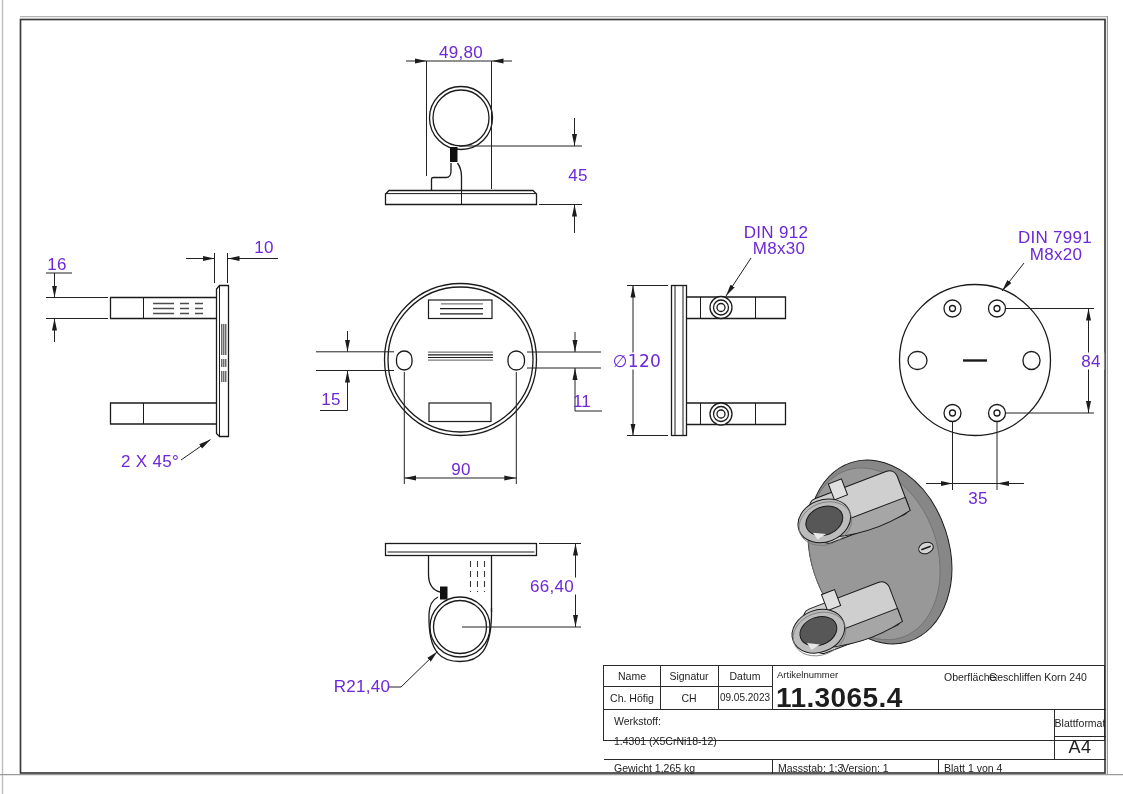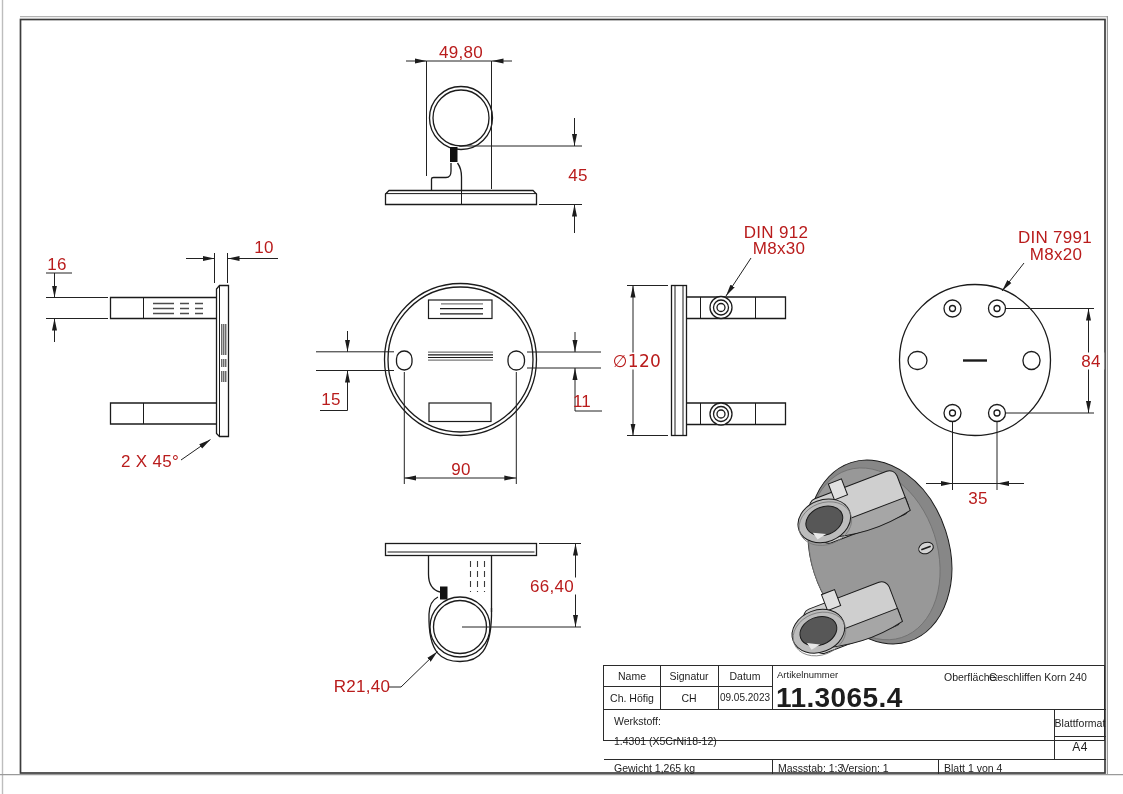--- a/index.html
+++ b/index.html
@@ -1,30 +1,30 @@
 <!DOCTYPE html>
 <html><head>
 <meta charset="utf-8">
 <style>
   html,body{margin:0;padding:0;background:#fff;}
   .sheet{position:relative;width:1123px;height:794px;background:#fff;
          font-family:"Liberation Sans",sans-serif;overflow:hidden;color:#1d1d1d;}
   svg{position:absolute;left:0;top:0;}
   .lbl{position:absolute;transform:translate(-50%,-50%);font-size:17px;
-       letter-spacing:.3px;white-space:nowrap;color:#b91c1c;line-height:1;}
+       letter-spacing:.3px;white-space:nowrap;color:#6d28d9;line-height:1;}
   .bg{background:#fff;padding:0 3px;}
   .dia{font-family:"DejaVu Sans","Liberation Sans",sans-serif;}
   
   .tb{position:absolute;left:603px;top:665px;width:502px;height:76px;
       border:1.4px solid #2b2b2b;box-sizing:border-box;font-size:10.5px;}
   .tb-line{position:absolute;background:#2b2b2b;}
   .tb-txt{position:absolute;white-space:nowrap;line-height:1;}
   .ctr{transform:translate(-50%,-50%);}
   .artnr{font-size:28px;font-weight:700;letter-spacing:.4px;}
-  .a4{font-size:12px;letter-spacing:.5px;}
+  .a4{font-size:18px;letter-spacing:.5px;}
 </style>
 </head>
 <body>
 
 <div class="sheet">
 
 <svg width="1123" height="794" viewBox="0 0 1123 794">
   <defs>
     <marker id="arw" viewBox="0 0 12 6" refX="12" refY="3" markerWidth="12" markerHeight="6" orient="auto-start-reverse" markerUnits="userSpaceOnUse">
       <path d="M0,0.5 L12,3 L0,5.5 Z" fill="#1c1c1c"></path>

